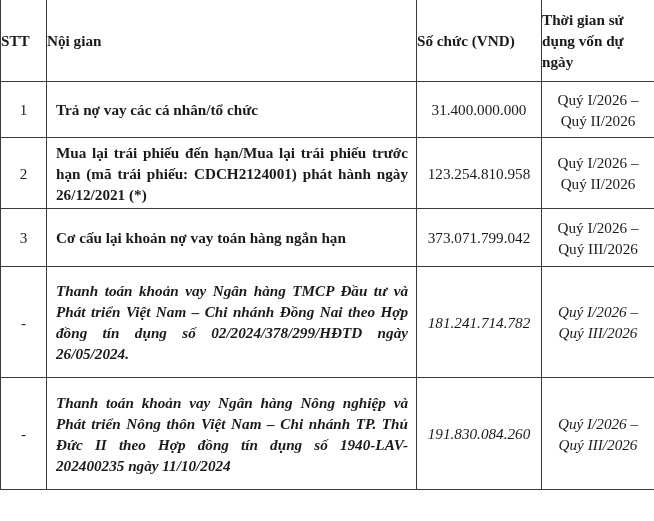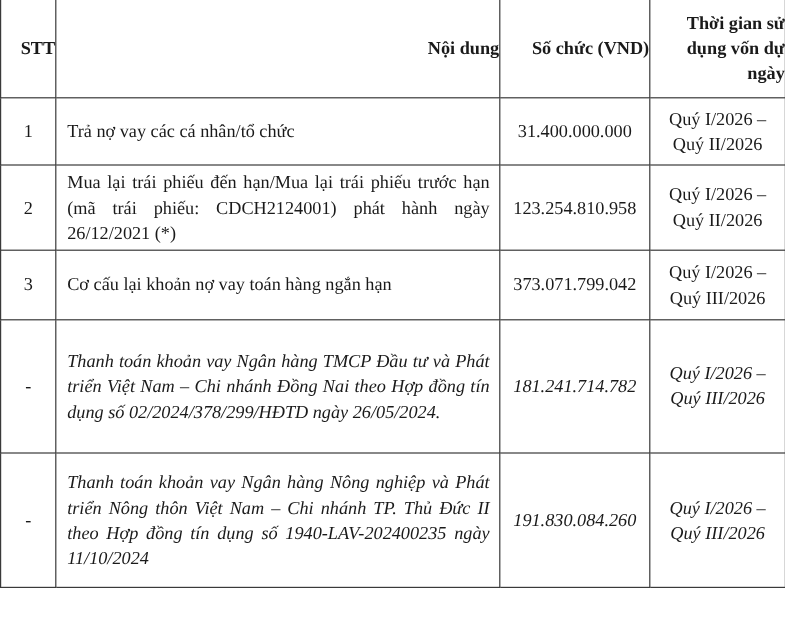--- a/index.html
+++ b/index.html
@@ -29,38 +29,39 @@
       font-size: 15.2px;
       line-height: 21px;
     }
     col.c-stt { width: 46px; }
     col.c-content { width: 370px; }
     col.c-amount { width: 125px; }
     col.c-time { width: 113px; }
 
     th {
       font-weight: bold;
-      text-align: right;
+      text-align: left;
     }
     tr.header-row { height: 82px; }
     tr.row-1 { height: 56px; }
     tr.row-2 { height: 71px; }
     tr.row-3 { height: 58px; }
     tr.row-4 { height: 111px; }
     tr.row-5 { height: 112px; }
     tr.total-row { height: 33px; }
 
     .stt-cell { text-align: center; }
     .content-cell {
       text-align: justify;
       padding: 0 8px 0 9px !important;
     }
     .content-cell .inner {
       text-align: justify;
       text-align-last: left;
+      font-weight: bold;
     }
     .amount-cell { text-align: center; }
     .time-cell { text-align: center; }
     .italic { font-style: italic; }
     .bold { font-weight: bold; }
     .time-cell .line { display: block; text-align: center; }
     .header-time { line-height: 24px; }
     .total-label { text-align: center; font-weight: bold; }
   </style>
 </head>
@@ -69,21 +70,21 @@
 <table class="capital-table">
   <colgroup>
     <col class="c-stt">
     <col class="c-content">
     <col class="c-amount">
     <col class="c-time">
   </colgroup>
   <thead>
     <tr class="header-row">
       <th>STT</th>
-      <th>Nội dung</th>
+      <th>Nội gian</th>
       <th>Số chức (VND)</th>
       <th class="header-time">
         <span class="line" style="display:block">Thời gian sử</span>
         <span class="line" style="display:block">dụng vốn dự</span>
         <span class="line" style="display:block">ngày</span>
       </th>
     </tr>
   </thead>
   <tbody>
     <tr class="row-1">

